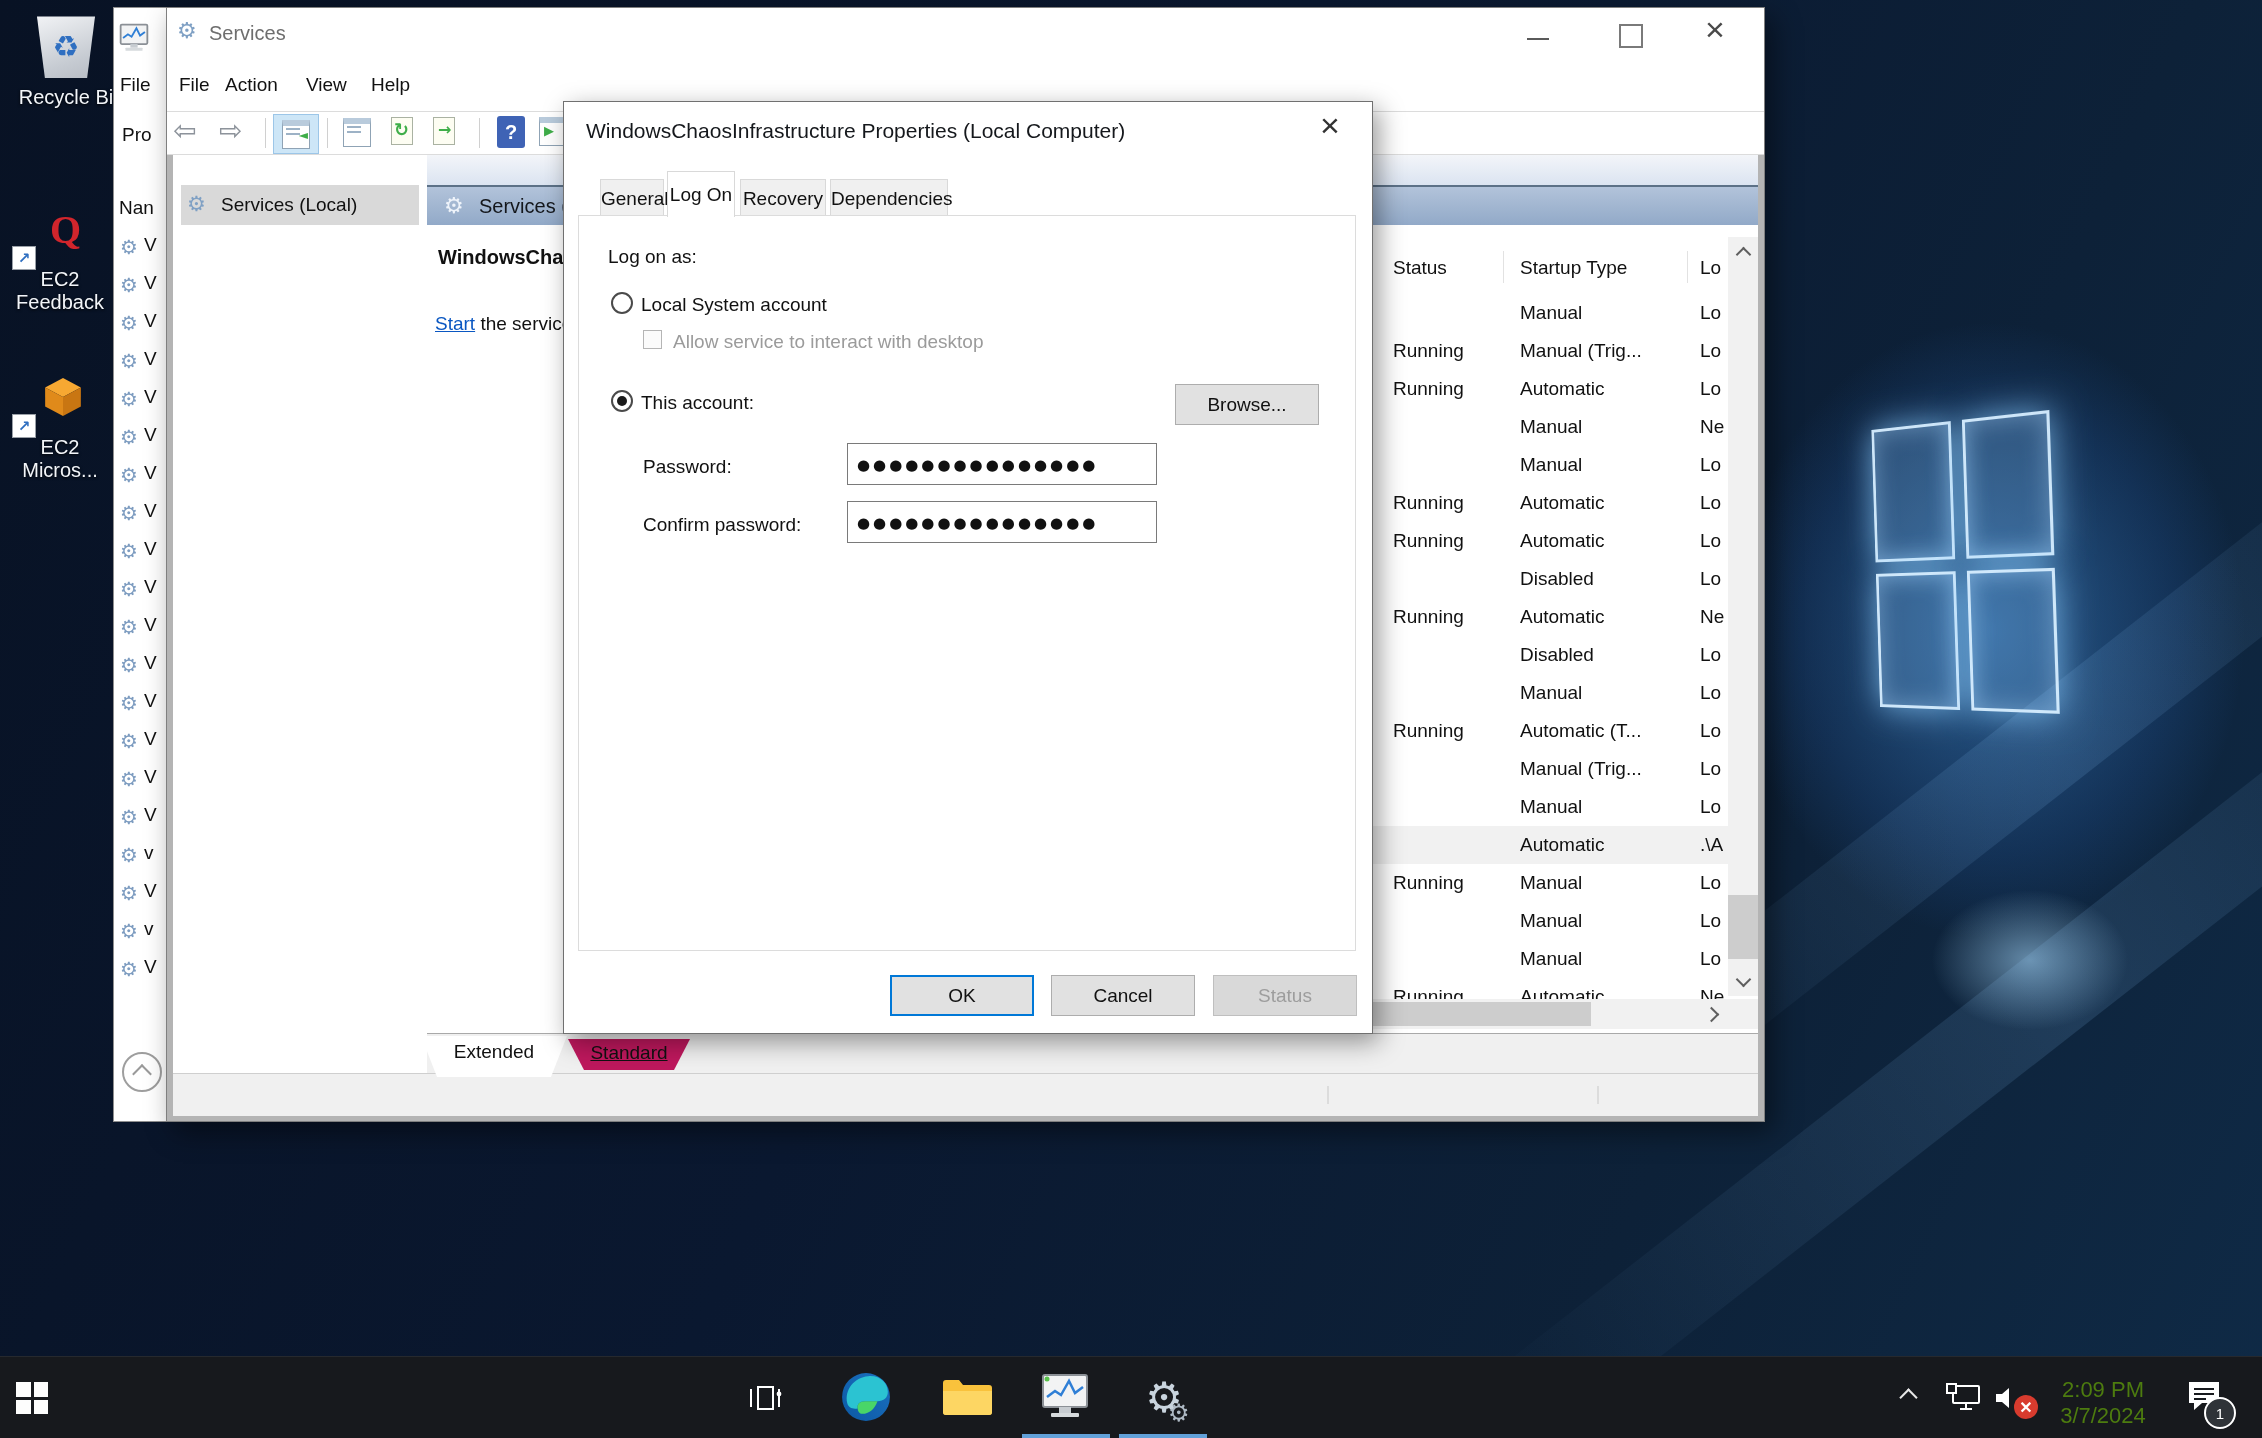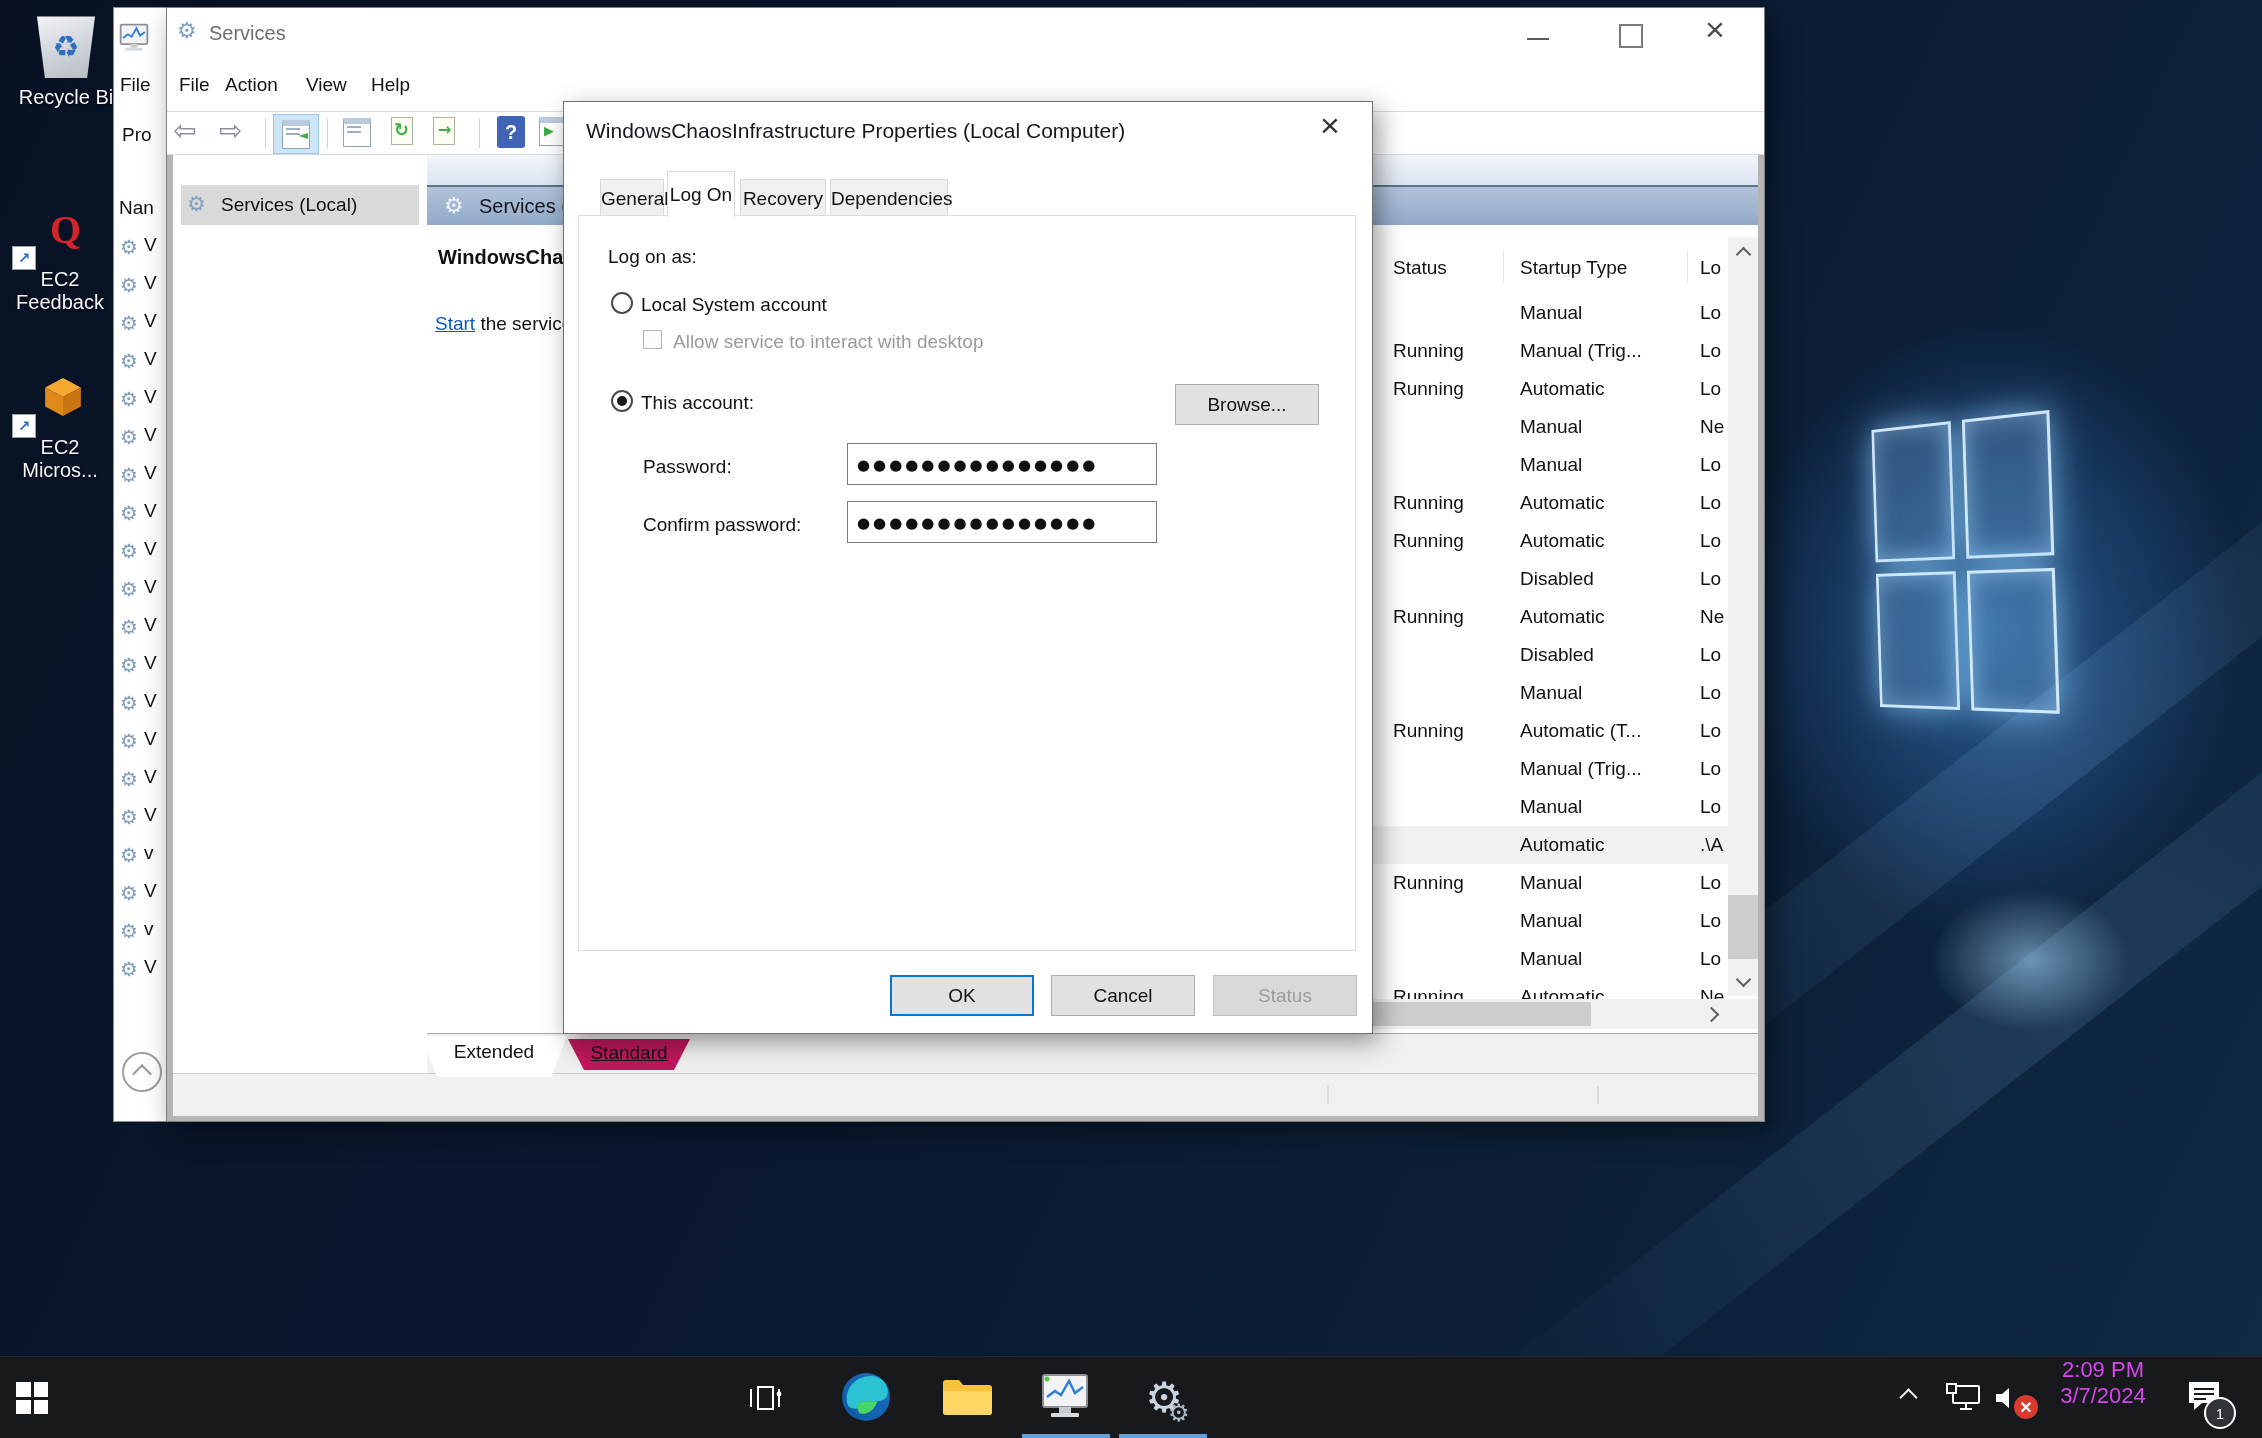--- a/index.html
+++ b/index.html
@@ -143,21 +143,21 @@
   .searchbox{position:absolute;left:80px;top:3px;width:641px;height:79px;background:#f2f3f4;}
   .searchbox input{position:absolute;left:70px;top:0;width:550px;height:79px;border:none;background:transparent;
     font-size:22px;color:#333;font-family:"Liberation Sans",sans-serif;outline:none;}
   .searchbox input::placeholder{color:#4b4f55;opacity:1;}
   .mag{position:absolute;left:26px;top:24px;width:16px;height:16px;border:2px solid #34383d;border-radius:50%;}
   .mag:after{content:"";position:absolute;left:-7px;top:16px;width:2px;height:10px;background:#34383d;transform:rotate(45deg);}
   .tb-icon{position:absolute;display:flex;align-items:center;justify-content:center;}
   .underline{position:absolute;top:77px;width:88px;height:5px;background:#61a0d8;}
   .gearbig{font-family:"DejaVu Sans",sans-serif;font-size:42px;color:#c9d4de;line-height:1;}
   .gearsmall{font-family:"DejaVu Sans",sans-serif;font-size:24px;color:#aeb9c4;position:absolute;left:34px;top:30px;}
-  .tray-time{position:absolute;left:2048px;top:0;width:110px;text-align:center;color:#d946ef;font-size:22px;}
+  .tray-time{position:absolute;left:2048px;top:20px;width:110px;text-align:center;color:#4d7c0f;font-size:22px;}
   .redmute{position:absolute;left:2014px;top:38px;width:24px;height:24px;border-radius:50%;background:#d83b2e;
     color:#fff;font-size:16px;display:flex;align-items:center;justify-content:center;font-weight:bold;}
   .badge{position:absolute;left:2204px;top:40px;width:28px;height:28px;border-radius:50%;background:#2f3338;
     border:2px solid #fff;color:#fff;font-size:15px;display:flex;align-items:center;justify-content:center;}
 </style>
 </head>
 <body>
 
 <div id="screen">
 

